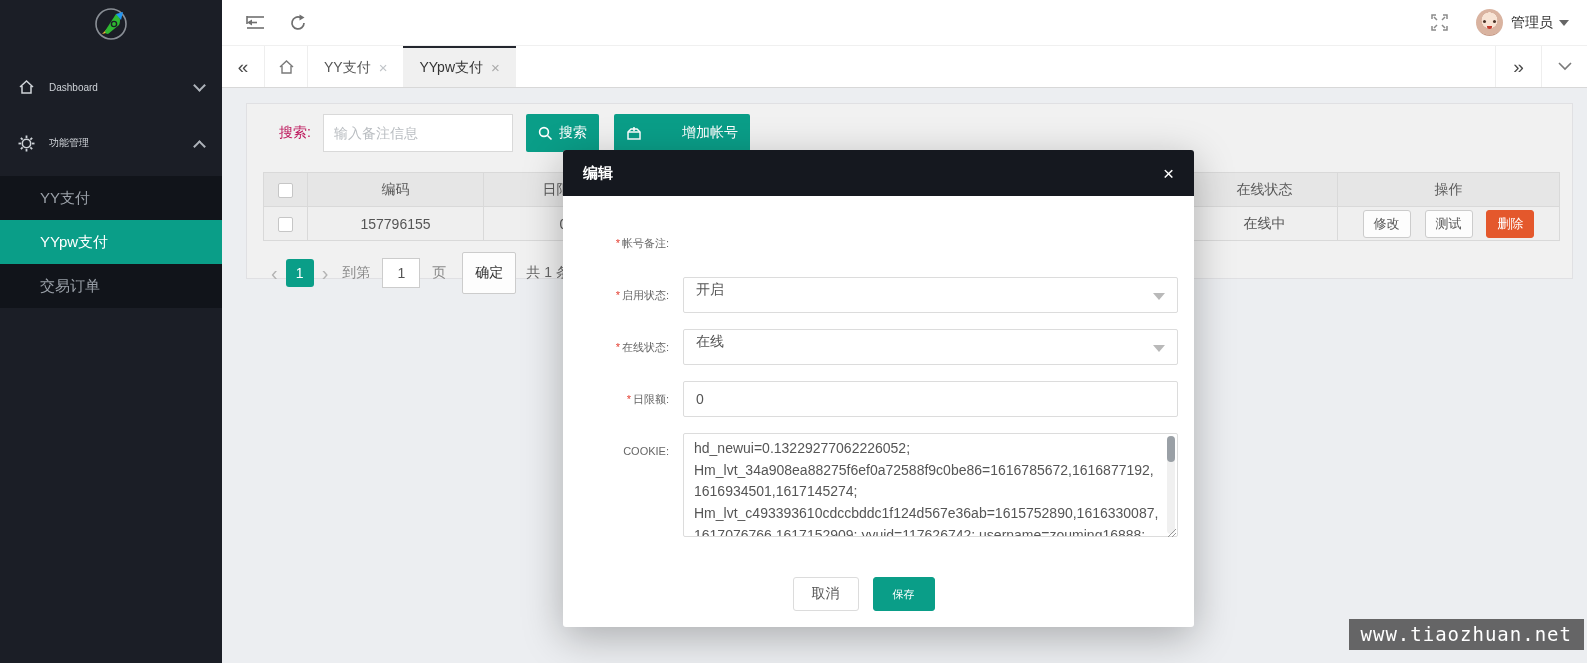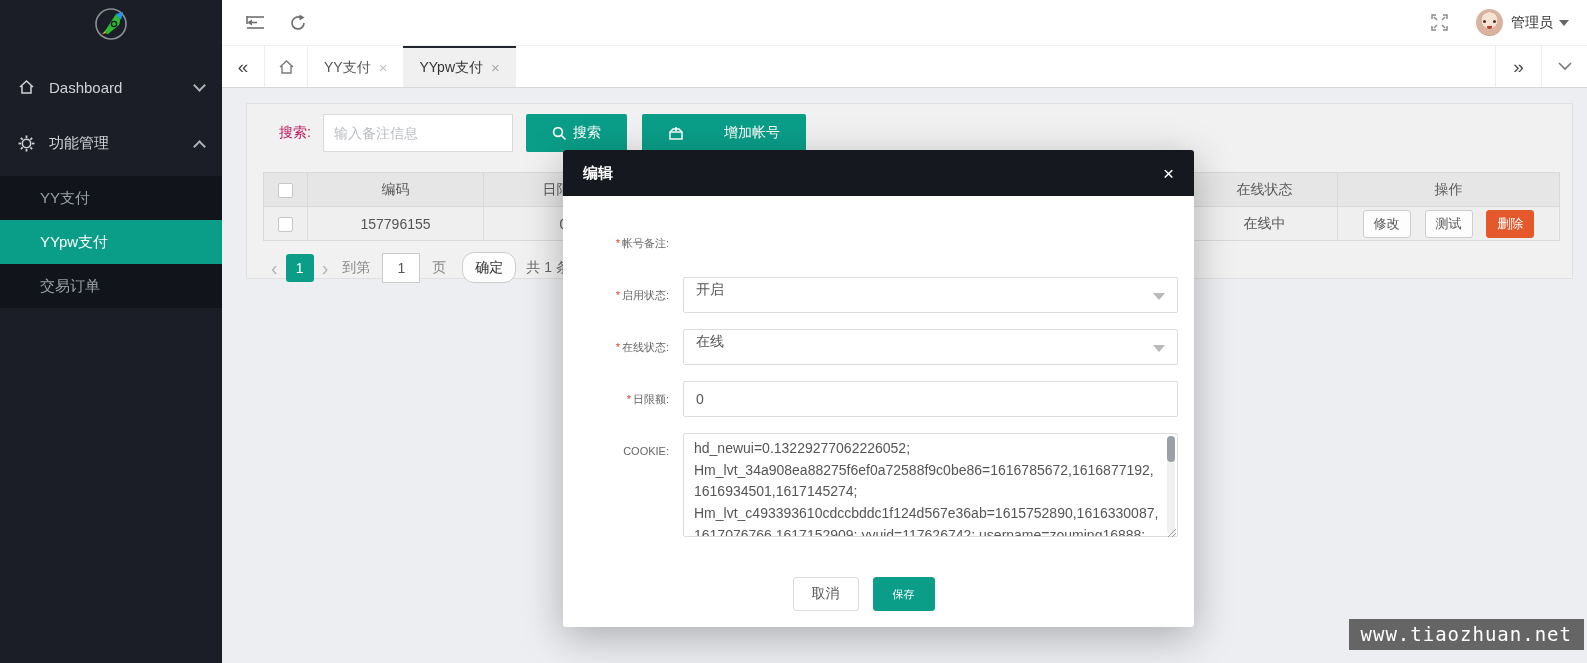--- a/index.html
+++ b/index.html
@@ -3,21 +3,21 @@
 <meta charset="utf-8">
 <style>
   * { box-sizing: border-box; margin: 0; padding: 0; }
   html,body { width:1587px; height:663px; overflow:hidden; }
   body { font-family:"Liberation Sans", sans-serif; position:relative; background:#eceef1; font-size:14px; color:#555; }
 
   
   .sidebar { position:absolute; left:0; top:0; width:222px; height:663px; background:#1b1e26; z-index:30; }
   .logo-area { height:50px; display:flex; align-items:center; justify-content:center; }
   .nav-item { height:38px; margin-top:18px; display:flex; align-items:center; padding:0 18px; color:#cfd3d8; cursor:pointer; }
-  .nav-item .nav-label { margin-left:14px; font-size:15px; }
+  .nav-item .nav-label { margin-left:14px; font-size:10px; }
   .nav-item .chev { margin-left:auto; }
   .chev { width:9px; height:9px; border-right:2px solid #aeb3ba; border-bottom:2px solid #aeb3ba; display:inline-block; }
   .chev.down { transform:rotate(45deg); margin-top:-4px; }
   .chev.up { transform:rotate(-135deg); margin-top:6px; }
   .submenu { margin-top:14px; }
   .sub-item { height:44px; line-height:44px; padding-left:40px; background:#11141a; color:#9aa0a8; font-size:15px; cursor:pointer; }
   .sub-item.active { background:#0a9e88; color:#fff; }
 
   
   .topbar { position:absolute; left:222px; top:0; right:0; height:45px; background:#fff; display:flex; align-items:center; z-index:10; }
@@ -40,42 +40,42 @@
   .tabbar-right { margin-left:auto; display:flex; }
   .tabbar-right .tab-ctrl { border-right:none; border-left:1px solid #eee; width:46px; }
 
   
   .content { position:absolute; left:222px; top:88px; right:0; bottom:0; background:#eceef1; }
   .panel { position:absolute; left:24px; top:15px; width:1327px; height:176px; background:#f1f1f1; border:1px solid #e0e0e3; }
   .search-row { display:flex; align-items:center; margin:10px 0 0 32px; }
   .search-label { color:#be185d; margin-right:12px; }
   .search-input { width:190px; height:38px; background:#fff; border:1px solid #d9d9d9; padding:0 10px; font-size:14px; color:#555; font-family:"Liberation Sans",sans-serif; }
   .search-input::placeholder { color:#b9bdc1; }
-  .btn-teal { height:38px; background:#0a9e88; color:#fff; border:none; border-radius:2px; font-size:14px; display:flex; align-items:center; padding:0 26px; cursor:pointer; font-family:"Liberation Sans",sans-serif; }
+  .btn-teal { height:38px; background:#0a9e88; color:#fff; border:none; border-radius:2px; font-size:14px; display:flex; align-items:center; padding:0 12px; cursor:pointer; font-family:"Liberation Sans",sans-serif; }
   .btn-teal svg { margin-right:6px; }
   .btn-search { margin-left:13px; }
   .btn-add { margin-left:15px;gap:34px; }
 
   
   .grid-table { margin:20px 0 0 16px; width:1297px; border-collapse:collapse; table-layout:fixed; }
   .grid-table th, .grid-table td { border:1px solid #d9d9d9; height:34px; text-align:center; font-weight:normal; font-size:14px; }
   .grid-table th { background:#e6e6e6; color:#5a5a5a; }
   .grid-table td { background:#efefef; color:#555; }
   .checkbox { width:15px; height:15px; background:#fff; border:1px solid #c6c6c6; border-radius:2px; display:inline-block; vertical-align:middle; cursor:pointer; }
   .status-online { color:#4eb182; }
   .mini-btn { display:inline-block; padding:4px 10px; background:#fdfdfd; border:1px solid #ccc; border-radius:3px; font-size:13px; color:#555; margin:0 5px; cursor:pointer; }
   .mini-btn.danger { background:#e4582c; border-color:#e4582c; color:#fff; }
 
   
   .pagination { display:flex; align-items:center; margin:11px 0 0 16px; color:#888; }
   .pg-arrow { font-size:20px; color:#b3b3b3; padding:0 8px; cursor:pointer; line-height:1; }
   .pg-num { width:28px; height:28px; background:#0a9e88; color:#fff; border-radius:3px; display:flex; align-items:center; justify-content:center; font-size:14px; cursor:pointer; }
   .pg-text { margin:0 6px; color:#8a8a8a; }
   .pg-input { width:38px; height:30px; text-align:center; border:1px solid #ccc; background:#fff; color:#555; font-size:14px; margin:0 6px; font-family:"Liberation Sans",sans-serif; }
-  .pg-confirm { height:31px; padding:0 12px; background:#fdfdfd; border:1px solid #ccc; border-radius:12px; color:#333; font-size:14px; margin:0 10px; cursor:pointer; font-family:"Liberation Sans",sans-serif; }
+  .pg-confirm { height:42px; padding:0 12px; background:#fdfdfd; border:1px solid #ccc; border-radius:2px; color:#333; font-size:14px; margin:0 10px; cursor:pointer; font-family:"Liberation Sans",sans-serif; }
   .pg-total { color:#666; }
 
   
   .modal { position:absolute; left:563px; top:150px; width:631px; height:477px; background:#fff; border-radius:3px; box-shadow:0 10px 40px rgba(0,0,0,.28); z-index:40; }
   .modal-header { height:46px; background:#15181f; border-radius:3px 3px 0 0; display:flex; align-items:center; padding:0 20px; }
   .modal-title { color:#fff; font-size:15px; font-weight:bold; }
   .modal-close { margin-left:auto; color:#fff; font-size:19px; cursor:pointer; line-height:1; }
   .modal-body { padding-top:29px; }
   .form-row { display:flex; margin-bottom:16px; }
   .form-label { width:106px; text-align:right; color:#666; font-size:11px; line-height:36px; flex:none; }

